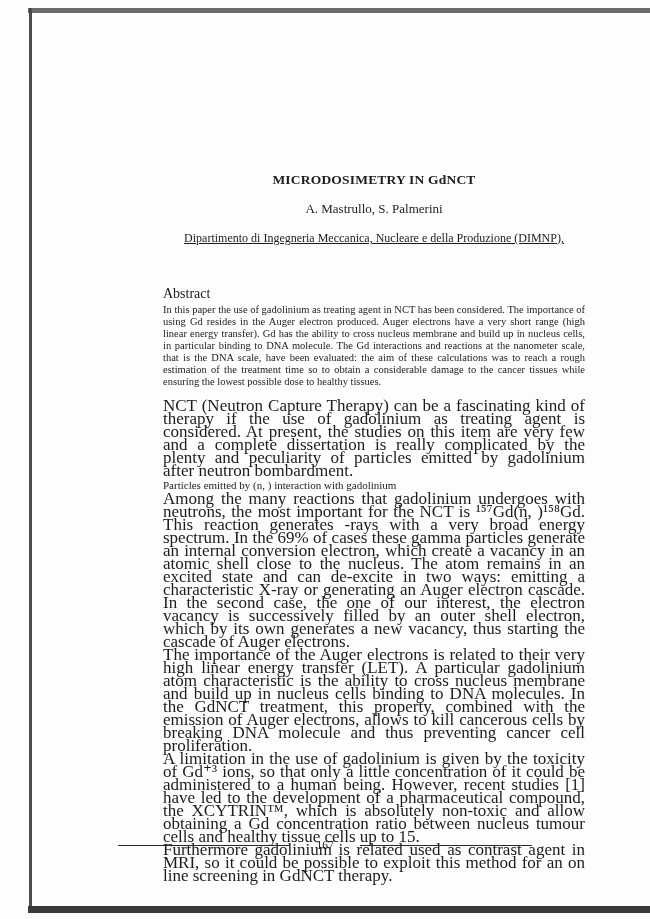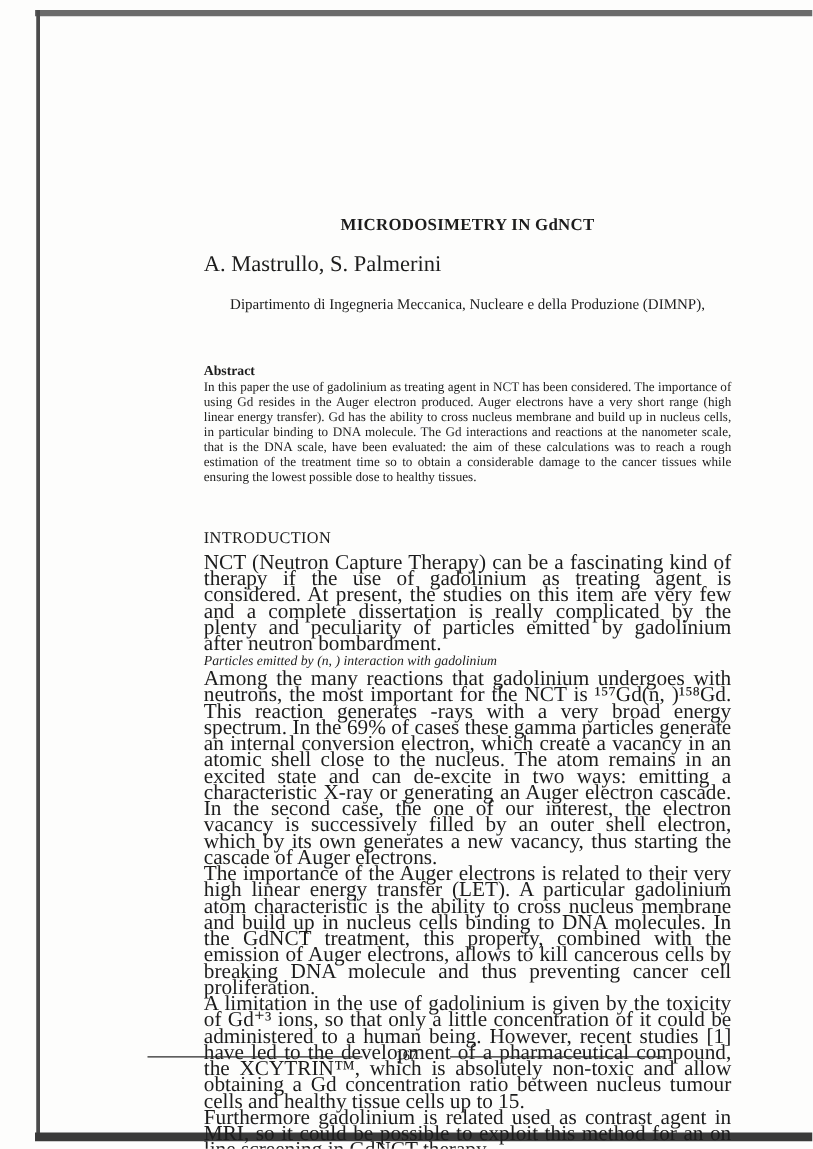--- a/index.html
+++ b/index.html
@@ -52,32 +52,34 @@
   }
   .title {
     margin-top: 172px;
     text-align: center;
     font-weight: bold;
     font-size: 13.5px;
     letter-spacing: 0.2px;
   }
   .authors {
     margin-top: 13px;
-    font-size: 18px;
+    text-align: center;
+    font-size: 13px;
   }
   .affiliation {
     margin-top: 14px;
     text-align: center;
     font-size: 12px;
     line-height: 15px;
+    text-decoration: underline;
   }
   .abstract-heading {
     margin-top: 40px;
-    font-weight: bold;
-    font-size: 11px;
+    font-weight: normal;
+    font-size: 14px;
   }
   .abstract-body {
     margin-top: 2px;
     font-size: 10.5px;
     line-height: 12px;
     text-align: justify;
   }
   .intro-heading {
     margin-top: 33px;
     font-size: 13px;
@@ -90,21 +92,20 @@
     line-height: 13px;
     text-align: justify;
   }
   .body-para.first {
     margin-top: 5px;
   }
   .subhead {
     margin: 2px 0 0 0;
     font-size: 11px;
     line-height: 13px;
-    font-style: italic;
   }
   .footer {
     position: absolute;
     left: 118px;
     top: 838px;
     width: 414px;
     display: flex;
     align-items: center;
   }
   .footer .rule {
@@ -133,21 +134,20 @@
     <div class="authors">A. Mastrullo, S. Palmerini</div>
 
     <div class="affiliation">
       <div>Dipartimento di Ingegneria Meccanica, Nucleare e della Produzione (DIMNP),</div>
     </div>
 
     <div class="abstract-heading">Abstract</div>
 
     <p class="abstract-body">In this paper the use of gadolinium as treating agent in NCT has been considered. The importance of using Gd resides in the Auger electron produced. Auger electrons have a very short range (high linear energy transfer). Gd has the ability to cross nucleus membrane and build up in nucleus cells, in particular binding to DNA molecule. The Gd interactions and reactions at the nanometer scale, that is the DNA scale, have been evaluated: the aim of these calculations was to reach a rough estimation of the treatment time so to obtain a considerable damage to the cancer tissues while ensuring the lowest possible dose to healthy tissues.</p>
 
-    <div class="intro-heading">INTRODUCTION</div>
 
     <p class="body-para first">NCT (Neutron Capture Therapy) can be a fascinating kind of therapy if the use of gadolinium as treating agent is considered. At present, the studies on this item are very few and a complete dissertation is really complicated by the plenty and peculiarity of particles emitted by gadolinium after neutron bombardment.</p>
 
     <p class="subhead">Particles emitted by (n, ) interaction with gadolinium</p>
 
     <p class="body-para">Among the many reactions that gadolinium undergoes with neutrons, the most important for the NCT is ¹⁵⁷Gd(n, )¹⁵⁸Gd. This reaction generates -rays with a very broad energy spectrum. In the 69% of cases these gamma particles generate an internal conversion electron, which create a vacancy in an atomic shell close to the nucleus. The atom remains in an excited state and can de-excite in two ways: emitting a characteristic X-ray or generating an Auger electron cascade. In the second case, the one of our interest, the electron vacancy is successively filled by an outer shell electron, which by its own generates a new vacancy, thus starting the cascade of Auger electrons.</p>
 
 
     <p class="body-para">The importance of the Auger electrons is related to their very high linear energy transfer (LET). A particular gadolinium atom characteristic is the ability to cross nucleus membrane and build up in nucleus cells binding to DNA molecules. In the GdNCT treatment, this property, combined with the emission of Auger electrons, allows to kill cancerous cells by breaking DNA molecule and thus preventing cancer cell proliferation.</p>
 

